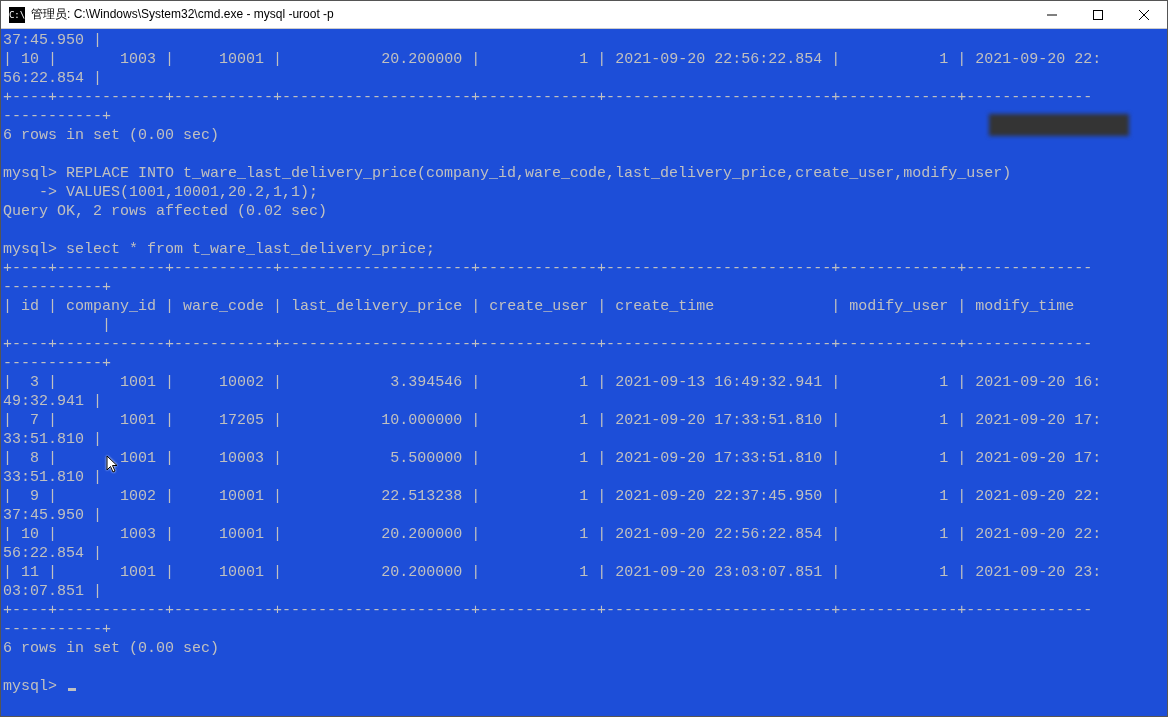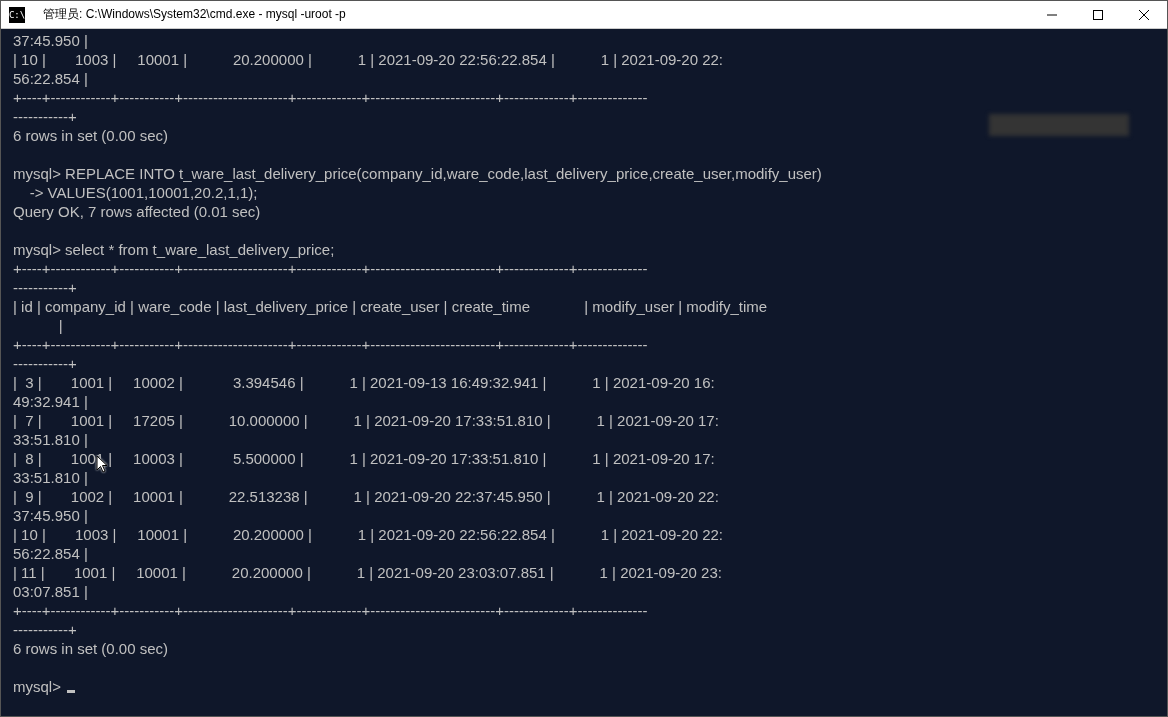--- a/index.html
+++ b/index.html
@@ -29,41 +29,41 @@
     height: 16px;
     margin: 0 6px 0 8px;
     background: #000;
     display: inline-flex;
     align-items: center;
     justify-content: center;
     color: #fff;
     font-size: 9px;
     font-family: Consolas, monospace;
   }
-  .titlebar .title { flex: 1; white-space: nowrap; overflow: hidden; margin-left: 12px; }
+  .titlebar .title { flex: 1; white-space: nowrap; overflow: hidden; }
   .winbtns { display: flex; height: 100%; }
   .winbtn {
     width: 46px;
     height: 100%;
     display: flex;
     align-items: center;
     justify-content: center;
     color: #000;
     font-size: 10px;
   }
   .winbtn svg { stroke: #000; stroke-width: 1; fill: none; }
 
   .terminal {
     flex: 1;
-    background: #0f172a;
+    background: #1d4ed8;
     color: #c0c0c0;
-    font-family: Liberation Sans, sans-serif;
+    font-family: Liberation Mono, monospace;
     font-size: 15px;
     line-height: 19px;
-    padding: 2px 2px 0 12px;
+    padding: 2px 2px 0 2px;
     white-space: pre;
     overflow: hidden;
     letter-spacing: 0;
     position: relative;
   }
 
   .redact {
     position: absolute;
     top: 85px;
     right: 38px;
@@ -120,21 +120,21 @@
 
   <div class="terminal"><span>37:45.950</span> |
 | <span>10</span> |       <span>1003</span> |     <span>10001</span> |           <span>20.200000</span> |           <span>1</span> | <span>2021-09-20 22:56:22.854</span> |           <span>1</span> | <span>2021-09-20 22:</span>
 <span>56:22.854</span> |
 <span>+----+------------+-----------+---------------------+-------------+-------------------------+-------------+--------------</span>
 <span>-----------+</span>
 <span>6 rows in set (0.00 sec)</span>
 
 <span>mysql&gt; REPLACE INTO t_ware_last_delivery_price(company_id,ware_code,last_delivery_price,create_user,modify_user)</span>
 <span>    -&gt; VALUES(1001,10001,20.2,1,1);</span>
-<span>Query OK, 7 rows affected (0.01 sec)</span>
+<span>Query OK, 2 rows affected (0.02 sec)</span>
 
 <span>mysql&gt; select * from t_ware_last_delivery_price;</span>
 <span>+----+------------+-----------+---------------------+-------------+-------------------------+-------------+--------------</span>
 <span>-----------+</span>
 | <span>id</span> | <span>company_id</span> | <span>ware_code</span> | <span>last_delivery_price</span> | <span>create_user</span> | <span>create_time</span>             | <span>modify_user</span> | <span>modify_time</span>
            |
 <span>+----+------------+-----------+---------------------+-------------+-------------------------+-------------+--------------</span>
 <span>-----------+</span>
 |  <span>3</span> |       <span>1001</span> |     <span>10002</span> |            <span>3.394546</span> |           <span>1</span> | <span>2021-09-13 16:49:32.941</span> |           <span>1</span> | <span>2021-09-20 16:</span>
 <span>49:32.941</span> |

